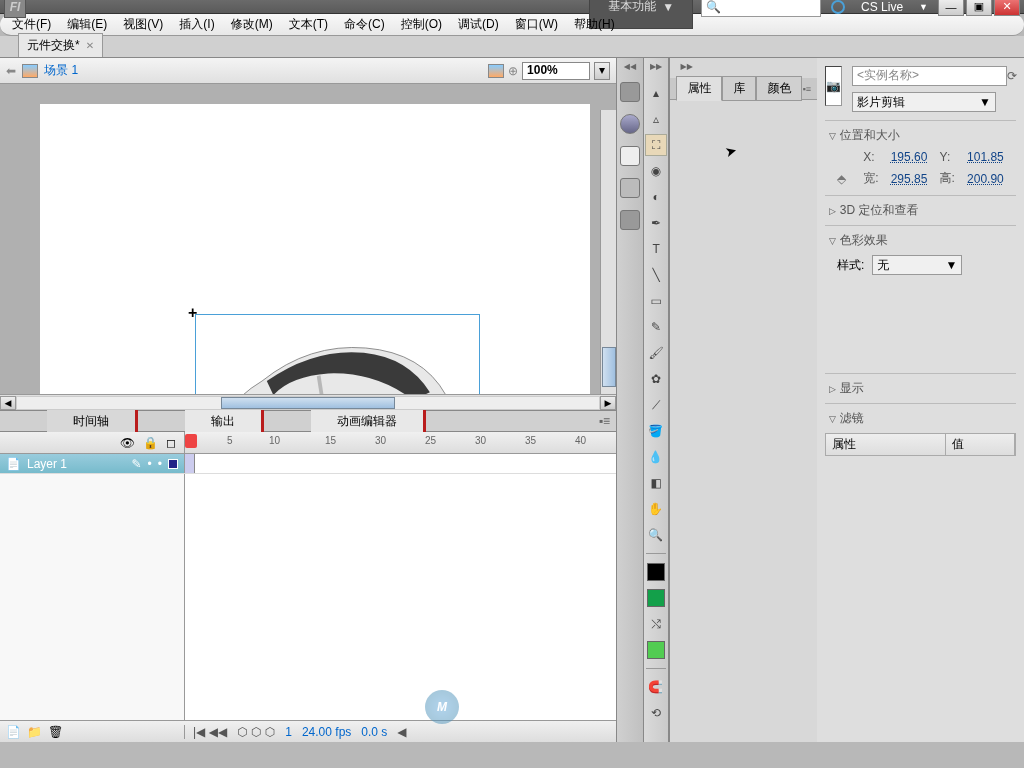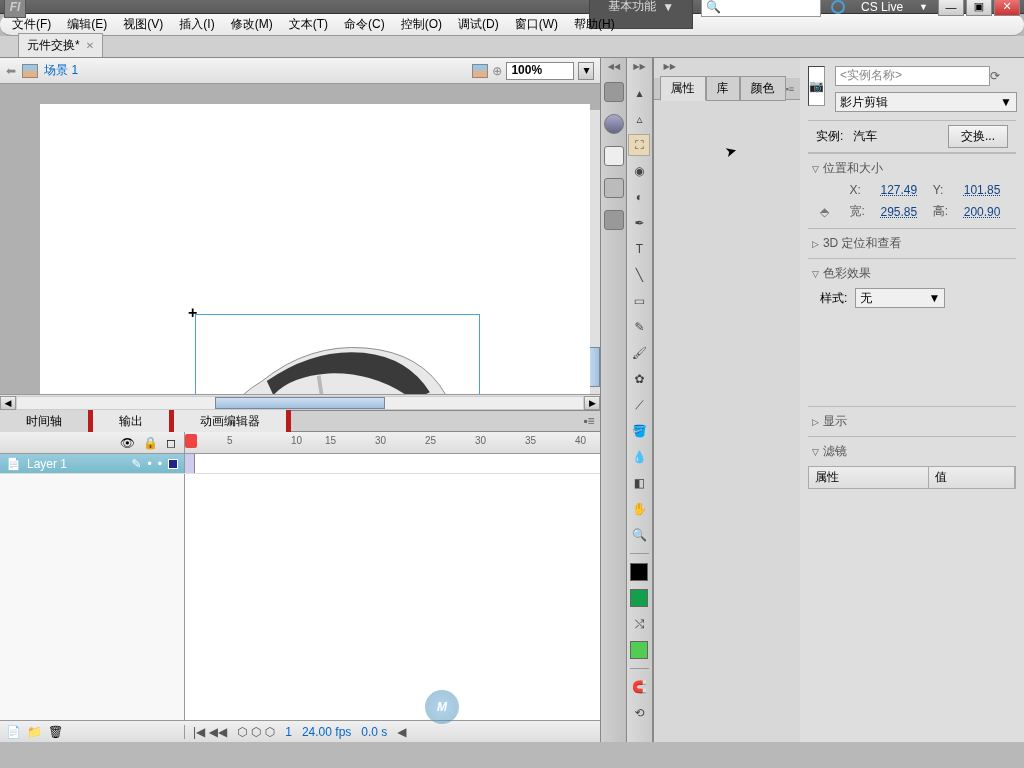--- a/index.html
+++ b/index.html
@@ -34,21 +34,21 @@
 .symbol-box { position: absolute; left: 195px; top: 230px; width: 285px; height: 200px; border: 1px solid #4aa0d8; }
 .symbol-cross { position: absolute; left: 188px; top: 220px; color: #000; font-size: 16px; font-weight: bold; }
 .car { width: 100%; height: 100%; display: block; }
 .hscroll { height: 16px; background: #e0e0e0; border-top: 1px solid #999; display: flex; align-items: center; }
 .hscroll .arrow { width: 16px; height: 14px; background: linear-gradient(#eee,#ccc); border: 1px solid #999; text-align: center; font-size: 9px; line-height: 12px; }
 .hscroll .track { flex: 1; height: 14px; background: #eee; border: 1px solid #ccc; position: relative; }
 .hscroll .thumb { position: absolute; left: 35%; width: 30%; height: 100%; background: linear-gradient(#d0e0f0,#a0c0e0); border: 1px solid #789; }
 .vscroll { position: absolute; right: 0; top: 26px; width: 16px; height: 430px; background: #e0e0e0; border-left: 1px solid #999; }
 .vscroll .thumb { position: absolute; top: 55%; width: 14px; height: 40px; left: 1px; background: linear-gradient(90deg,#d0e0f0,#a0c0e0); border: 1px solid #789; }
 .timeline-tabs { height: 22px; background: #d0d0d0; display: flex; align-items: center; border-top: 1px solid #888; border-bottom: 1px solid #888; }
-.tl-tab { padding: 3px 26px; background: #e8e8e8; border-right: 5px solid #b91c1c; }
+.tl-tab { padding: 3px 26px; background: #e8e8e8; border-right: 3px solid #b91c1c; margin-left: 47px; }
 .tl-tab.active { background: #d8d8d8; }
 .tl-options { margin-left: auto; padding: 0 6px; color: #666; }
 .timeline-body { flex: 1; background: #fff; display: flex; flex-direction: column; }
 .tl-header { height: 22px; display: flex; background: linear-gradient(#f0f0f0,#ddd); border-bottom: 1px solid #999; }
 .tl-layer-head { width: 185px; display: flex; align-items: center; justify-content: flex-end; gap: 8px; padding-right: 8px; border-right: 1px solid #999; }
 .tl-frames-head { flex: 1; display: flex; align-items: center; position: relative; }
 .tl-frame-num { position: absolute; top: 3px; font-size: 10px; color: #666; }
 .tl-playhead { position: absolute; width: 12px; height: 14px; background: #e44; top: 2px; border-radius: 2px; }
 .tl-row { height: 20px; display: flex; border-bottom: 1px solid #ddd; }
 .tl-layer-cell { width: 185px; background: linear-gradient(#9cd,#7bc); display: flex; align-items: center; padding: 0 6px; gap: 6px; color: #fff; border-right: 1px solid #999; }
@@ -72,21 +72,21 @@
 .properties-panel::before { content: "▶▶"; position: absolute; top: 4px; left: 10px; font-size: 8px; color: #666; }
 .prop-tabs { height: 22px; margin-top: 20px; display: flex; align-items: center; padding-left: 6px; border-bottom: 1px solid #999; background: #c8c8c8; }
 .prop-tab { padding: 3px 10px; background: #d0d0d0; border: 1px solid #999; }
 .prop-tab.active { background: #e0e0e0; border-bottom: 1px solid #e0e0e0; }
 .prop-options { margin-left: auto; padding-right: 6px; font-size: 9px; color: #666; }
 .prop-body { padding: 8px; background: #dedede; flex: 1; overflow: hidden; }
 .prop-header { display: flex; gap: 10px; align-items: flex-start; margin-bottom: 8px; }
 .prop-thumb { width: 40px; height: 40px; background: #fff; border: 1px inset #999; display: flex; align-items: center; justify-content: center; }
 .prop-fields { flex: 1; }
 .prop-name { width: 155px; height: 20px; background: #fff; border: 1px solid #999; padding: 0 4px; color: #888; }
-.prop-type { width: 182px; height: 20px; background: #f0f0f0; border: 1px solid #999; margin-top: 6px; padding: 0 4px; display: flex; align-items: center; justify-content: space-between; }
+.prop-type { width: 144px; height: 20px; background: #f0f0f0; border: 1px solid #999; margin-top: 6px; padding: 0 4px; display: flex; align-items: center; justify-content: space-between; }
 .prop-instance-row { display: flex; align-items: center; gap: 10px; padding: 4px 8px; border-top: 1px solid #bbb; border-bottom: 1px solid #bbb; }
 .swap-btn { margin-left: auto; padding: 2px 12px; background: linear-gradient(#f4f4f4,#ddd); border: 1px solid #999; }
 .section { border-top: 1px solid #bbb; padding: 4px 0; }
 .section-head { display: flex; align-items: center; gap: 4px; padding: 2px 4px; color: #555; }
 .section-head .tri { font-size: 9px; }
 .prop-grid { display: grid; grid-template-columns: auto auto auto auto auto; gap: 6px 12px; padding: 4px 12px; align-items: center; }
 .prop-grid .lbl { color: #555; }
 .prop-grid .val { color: #114488; text-decoration: underline; text-decoration-style: dotted; }
 .lock-icon { width: 14px; height: 14px; color: #777; }
 .style-row { display: flex; align-items: center; gap: 8px; padding: 4px 12px; }
@@ -215,21 +215,21 @@
     <div class="timeline-body">
       <div class="tl-header">
         <div class="tl-layer-head">
           <span>👁</span>
           <span>🔒</span>
           <span>◻</span>
         </div>
         <div class="tl-frames-head">
           <div class="tl-playhead" style="left:0px"></div>
           <span class="tl-frame-num" style="left:42px">5</span>
-          <span class="tl-frame-num" style="left:106px">10</span>
+          <span class="tl-frame-num" style="left:84px">10</span>
           <span class="tl-frame-num" style="left:140px">15</span>
           <span class="tl-frame-num" style="left:190px">30</span>
           <span class="tl-frame-num" style="left:240px">25</span>
           <span class="tl-frame-num" style="left:290px">30</span>
           <span class="tl-frame-num" style="left:340px">35</span>
           <span class="tl-frame-num" style="left:390px">40</span>
           <span class="tl-frame-num" style="left:440px">27</span>
         </div>
       </div>
       <div class="tl-row">
@@ -326,34 +326,29 @@
           <div style="display:flex;align-items:center;">
             <div class="prop-name">&lt;实例名称&gt;</div>
             <span style="color:#666">⟳</span>
           </div>
           <div class="prop-type">
               <span>影片剪辑</span>
               <span>▼</span>
             </div>
         </div>
       </div>
-      <div class="prop-instance-row">
-        <span>实例:</span>
-        <span>汽车</span>
-        <button class="swap-btn">交换...</button>
-      </div>
       <div class="section">
         <div class="section-head">
             <span class="tri">▽</span>
             <span>位置和大小</span>
           </div>
         <div class="prop-grid">
           <span></span>
             <span class="lbl">X:</span>
-            <span class="val">127.49</span>
+            <span class="val">195.60</span>
           <span class="lbl">Y:</span>
             <span class="val">101.85</span>
           <span class="lock-icon">⬘</span>
             <span class="lbl">宽:</span>
             <span class="val">295.85</span>
           <span class="lbl">高:</span>
             <span class="val">200.90</span>
         </div>
       </div>
       <div class="section">

